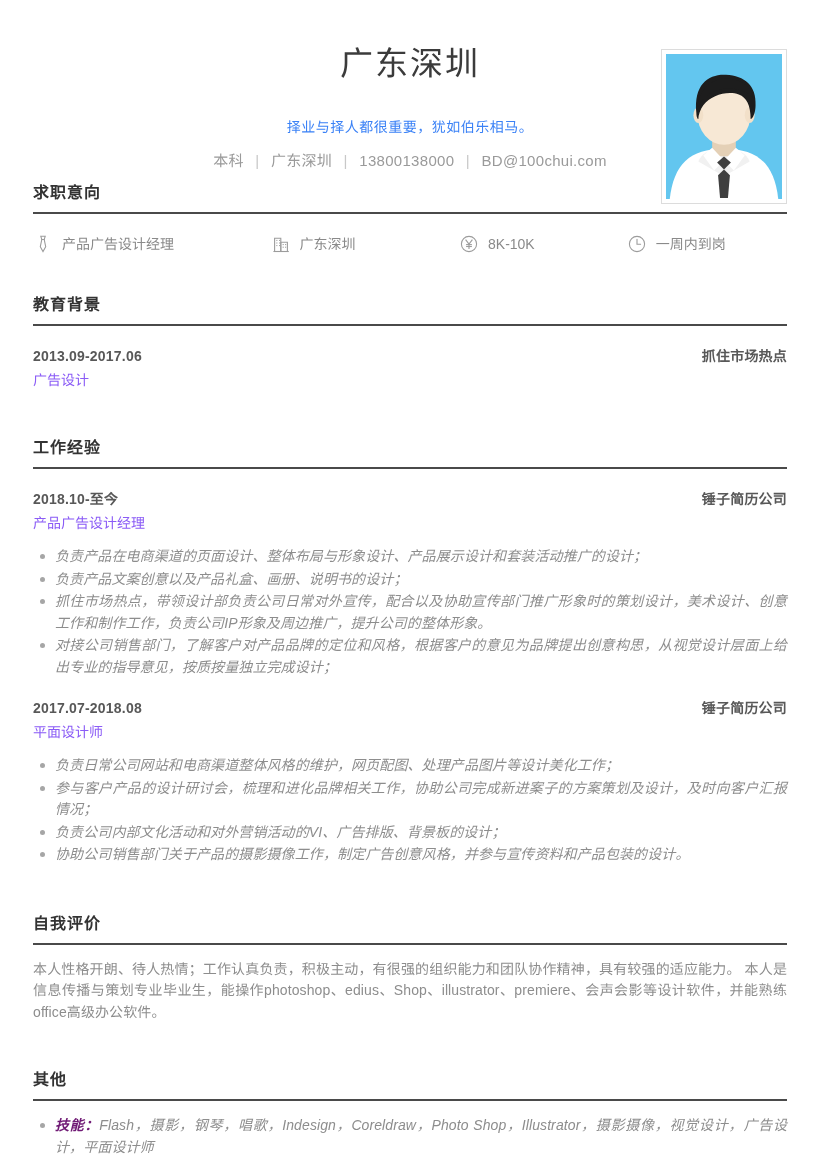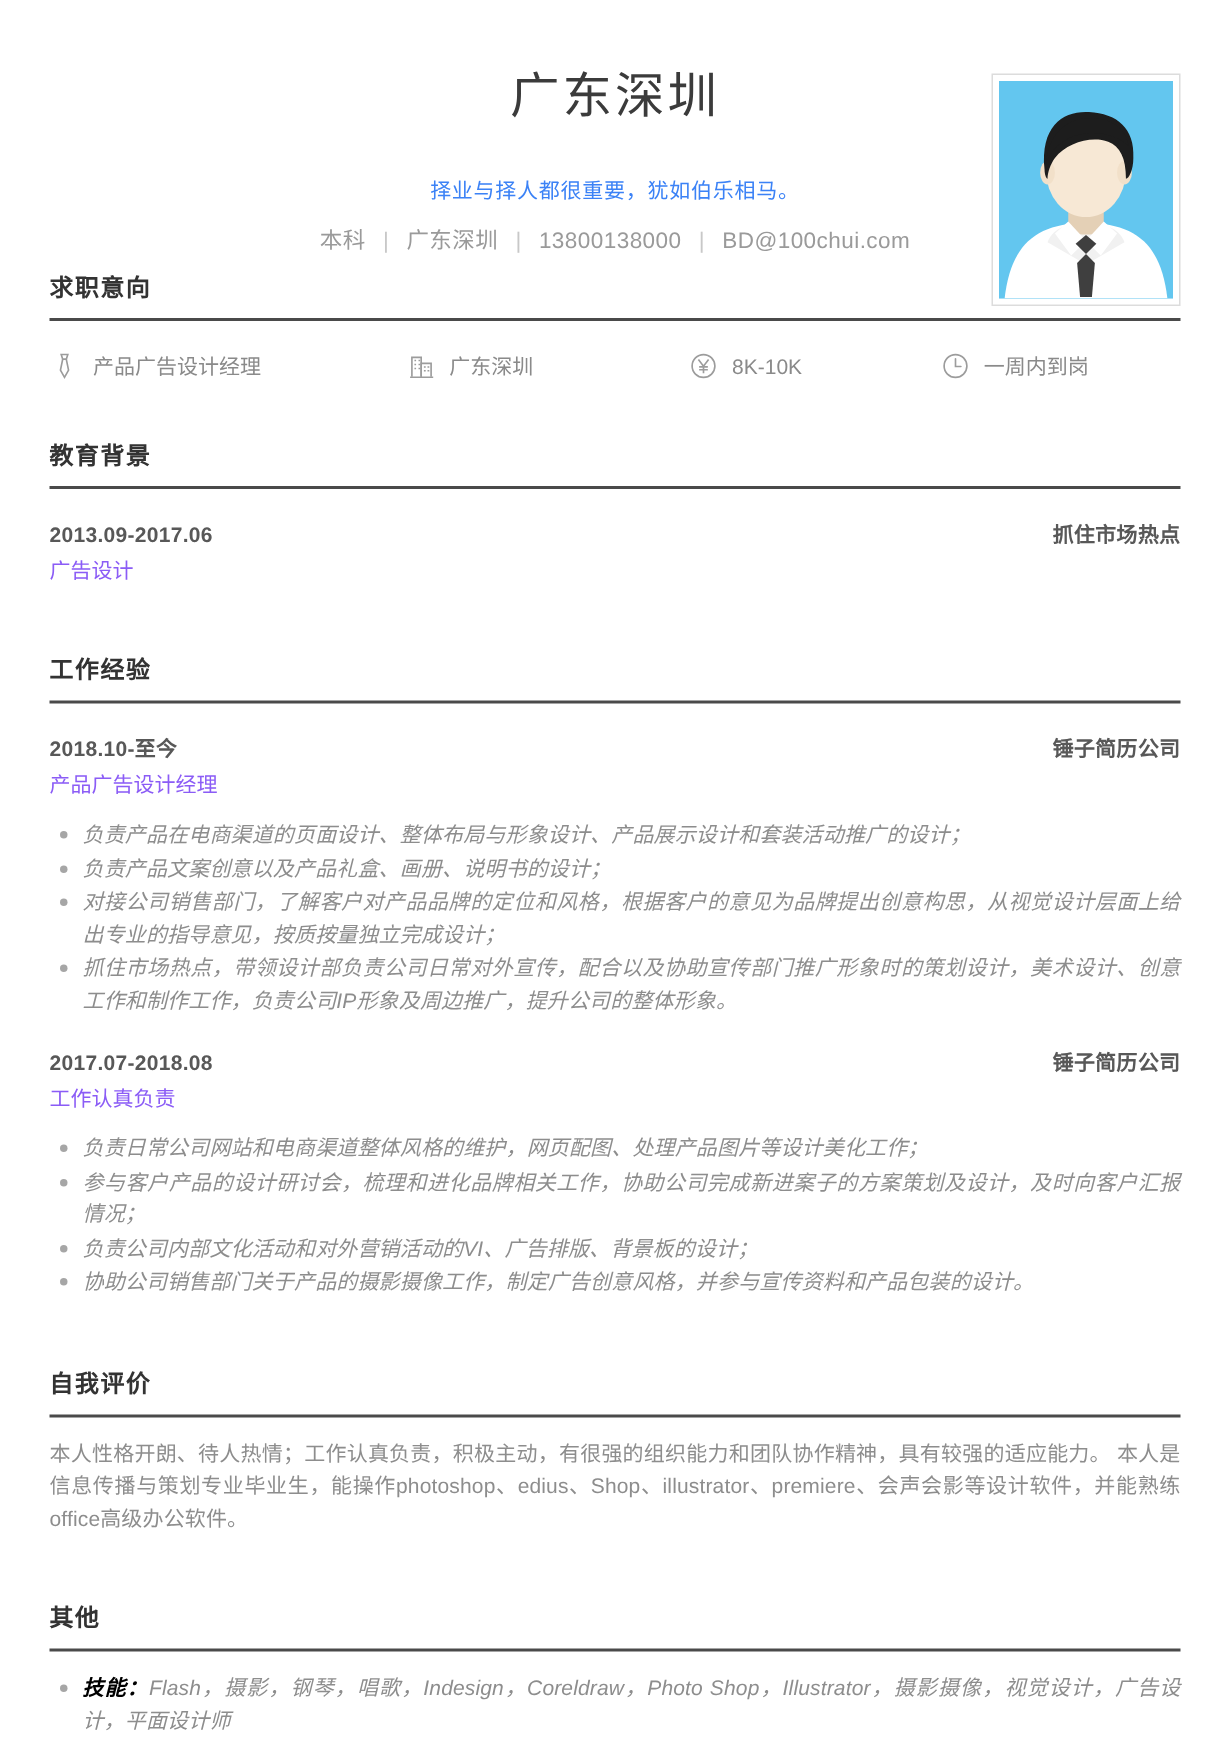--- a/index.html
+++ b/index.html
@@ -177,21 +177,21 @@
     content: "";
     position: absolute;
     left: 7px;
     top: 8px;
     width: 5px;
     height: 5px;
     border-radius: 50%;
     background: #a6a6a6;
   }
   ul.bullets li b {
-    color: #000000;
+    color: #701a75;
     font-weight: bold;
   }
 
   
   .para {
     font-size: 14px;
     color: #8d8d8d;
     line-height: 21.5px;
     margin-top: 14px;
     text-align: justify;
@@ -327,31 +327,31 @@
 
     <div class="entry">
       <div class="entry-top">
         <div class="entry-date">2018.10-至今</div>
         <div class="entry-org">锤子简历公司</div>
       </div>
       <div class="entry-sub">产品广告设计经理</div>
       <ul class="bullets">
         <li>负责产品在电商渠道的页面设计、整体布局与形象设计、产品展示设计和套装活动推广的设计；</li>
         <li>负责产品文案创意以及产品礼盒、画册、说明书的设计；</li>
+        <li>抓住市场热点，带领设计部负责公司日常对外宣传，配合以及协助宣传部门推广形象时的策划设计，美术设计、创意工作和制作工作，负责公司IP形象及周边推广，提升公司的整体形象。</li>
         <li>对接公司销售部门，了解客户对产品品牌的定位和风格，根据客户的意见为品牌提出创意构思，从视觉设计层面上给出专业的指导意见，按质按量独立完成设计；</li>
-        <li>抓住市场热点，带领设计部负责公司日常对外宣传，配合以及协助宣传部门推广形象时的策划设计，美术设计、创意工作和制作工作，负责公司IP形象及周边推广，提升公司的整体形象。</li>
       </ul>
     </div>
 
     <div class="entry">
       <div class="entry-top">
         <div class="entry-date">2017.07-2018.08</div>
         <div class="entry-org">锤子简历公司</div>
       </div>
-      <div class="entry-sub">工作认真负责</div>
+      <div class="entry-sub">平面设计师</div>
       <ul class="bullets">
         <li>负责日常公司网站和电商渠道整体风格的维护，网页配图、处理产品图片等设计美化工作；</li>
         <li>参与客户产品的设计研讨会，梳理和进化品牌相关工作，协助公司完成新进案子的方案策划及设计，及时向客户汇报情况；</li>
         <li>负责公司内部文化活动和对外营销活动的VI、广告排版、背景板的设计；</li>
         <li>协助公司销售部门关于产品的摄影摄像工作，制定广告创意风格，并参与宣传资料和产品包装的设计。</li>
       </ul>
     </div>
   </div>
 
   <div class="gap-lg"></div>

